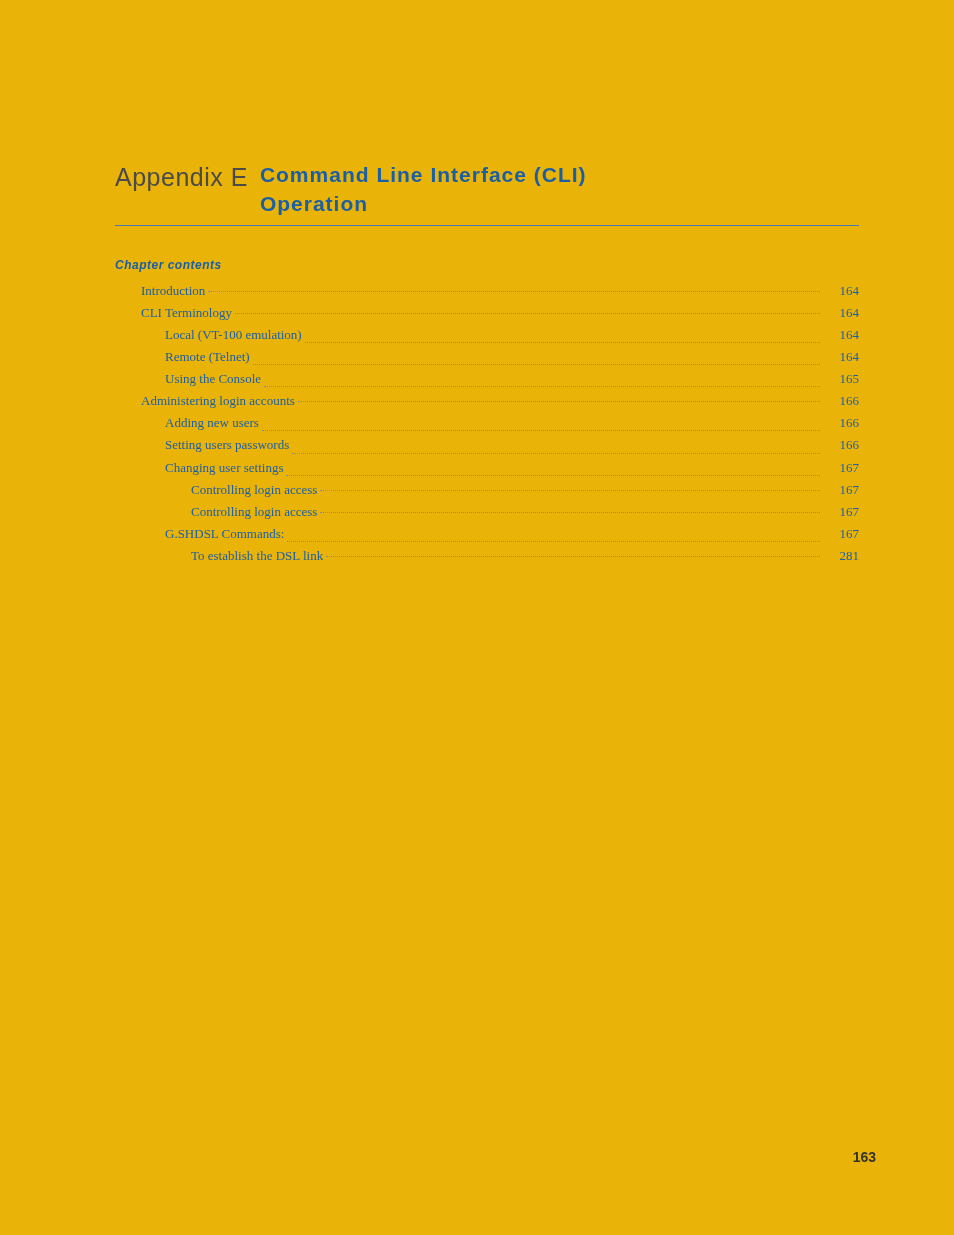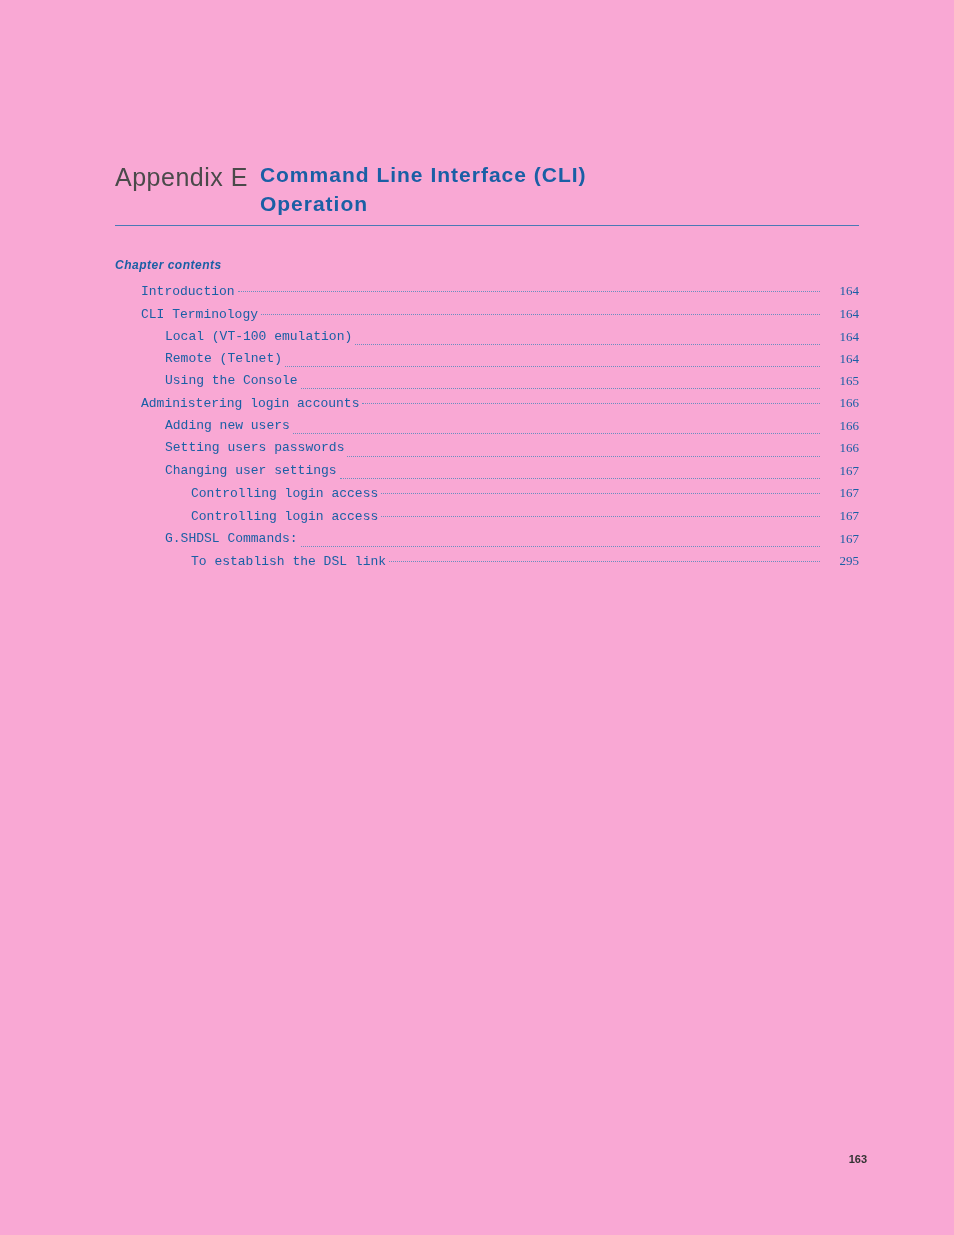--- a/index.html
+++ b/index.html
@@ -4,21 +4,21 @@
 <style>
   body {
     margin: 0;
     padding: 0;
     background: #ffffff;
     font-family: Georgia, 'Times New Roman', serif;
   }
   .page {
     width: 954px;
     height: 1235px;
-    background: #f9a8d4;
+    background: #eab308;
     position: relative;
     box-sizing: border-box;
     padding: 160px 95px 0 115px;
   }
   .title-block {
     border-bottom: 1.5px solid #4a7ab5;
     padding-bottom: 6px;
     margin-bottom: 32px;
   }
   .title-row {
@@ -57,44 +57,43 @@
     color: #1a5fa5;
     line-height: 1.7;
   }
   .toc-row {
     display: flex;
     align-items: baseline;
     white-space: nowrap;
   }
   .toc-title {
     flex: 0 0 auto;
-    font-family: Liberation Mono, monospace;
   }
   .toc-dots {
     flex: 1 1 auto;
     border-bottom: 1px dotted #6a8fc0;
     margin: 0 3px;
     position: relative;
     top: -3px;
     height: 1px;
   }
   .toc-page {
     flex: 0 0 auto;
     margin-left: 17px;
   }
   .indent-0 { padding-left: 26px; }
   .indent-1 { padding-left: 50px; align-items: flex-end; }
   .indent-2 { padding-left: 76px; }
   .page-number {
     position: absolute;
     bottom: 70px;
-    right: 87px;
+    right: 78px;
     font-family: Arial, Helvetica, sans-serif;
     font-weight: bold;
-    font-size: 11px;
+    font-size: 14px;
     color: #333;
   }
 </style>
 </head>
 <body>
 
 <div class="page">
 
   <div class="title-block">
     <div class="title-row">
@@ -165,19 +164,19 @@
         <span class="toc-page">167</span>
       </div>
       <div class="toc-row indent-1">
         <span class="toc-title">G.SHDSL Commands:</span>
         <span class="toc-dots"></span>
         <span class="toc-page">167</span>
       </div>
       <div class="toc-row indent-2">
         <span class="toc-title">To establish the DSL link</span>
         <span class="toc-dots"></span>
-        <span class="toc-page">295</span>
+        <span class="toc-page">281</span>
       </div>
     </div>
 
   <div class="page-number">163</div>
 
 </div>
 
 </body></html>

